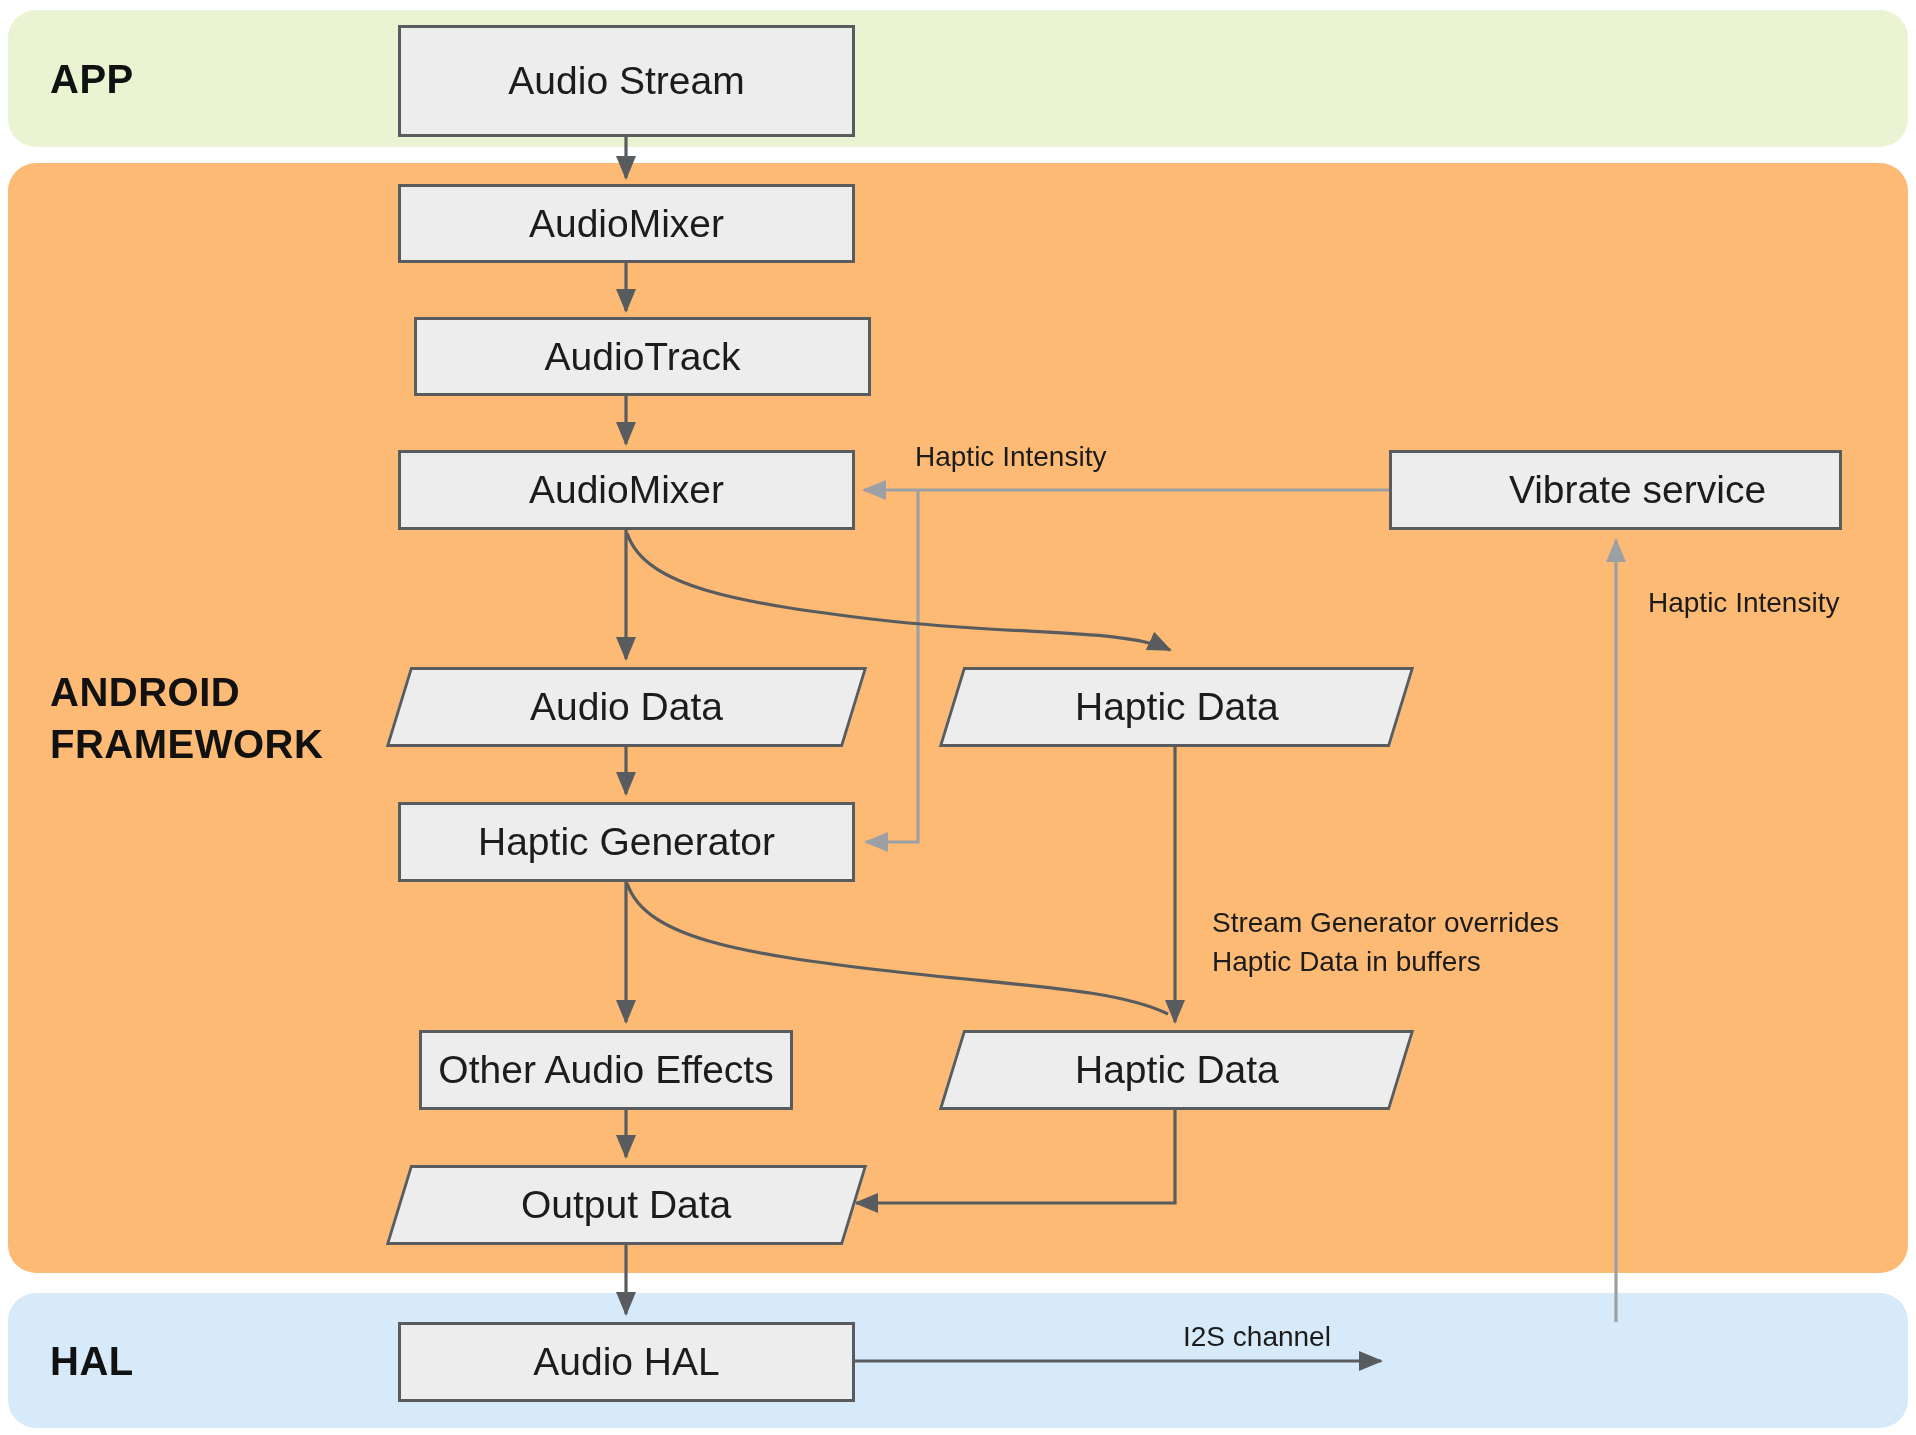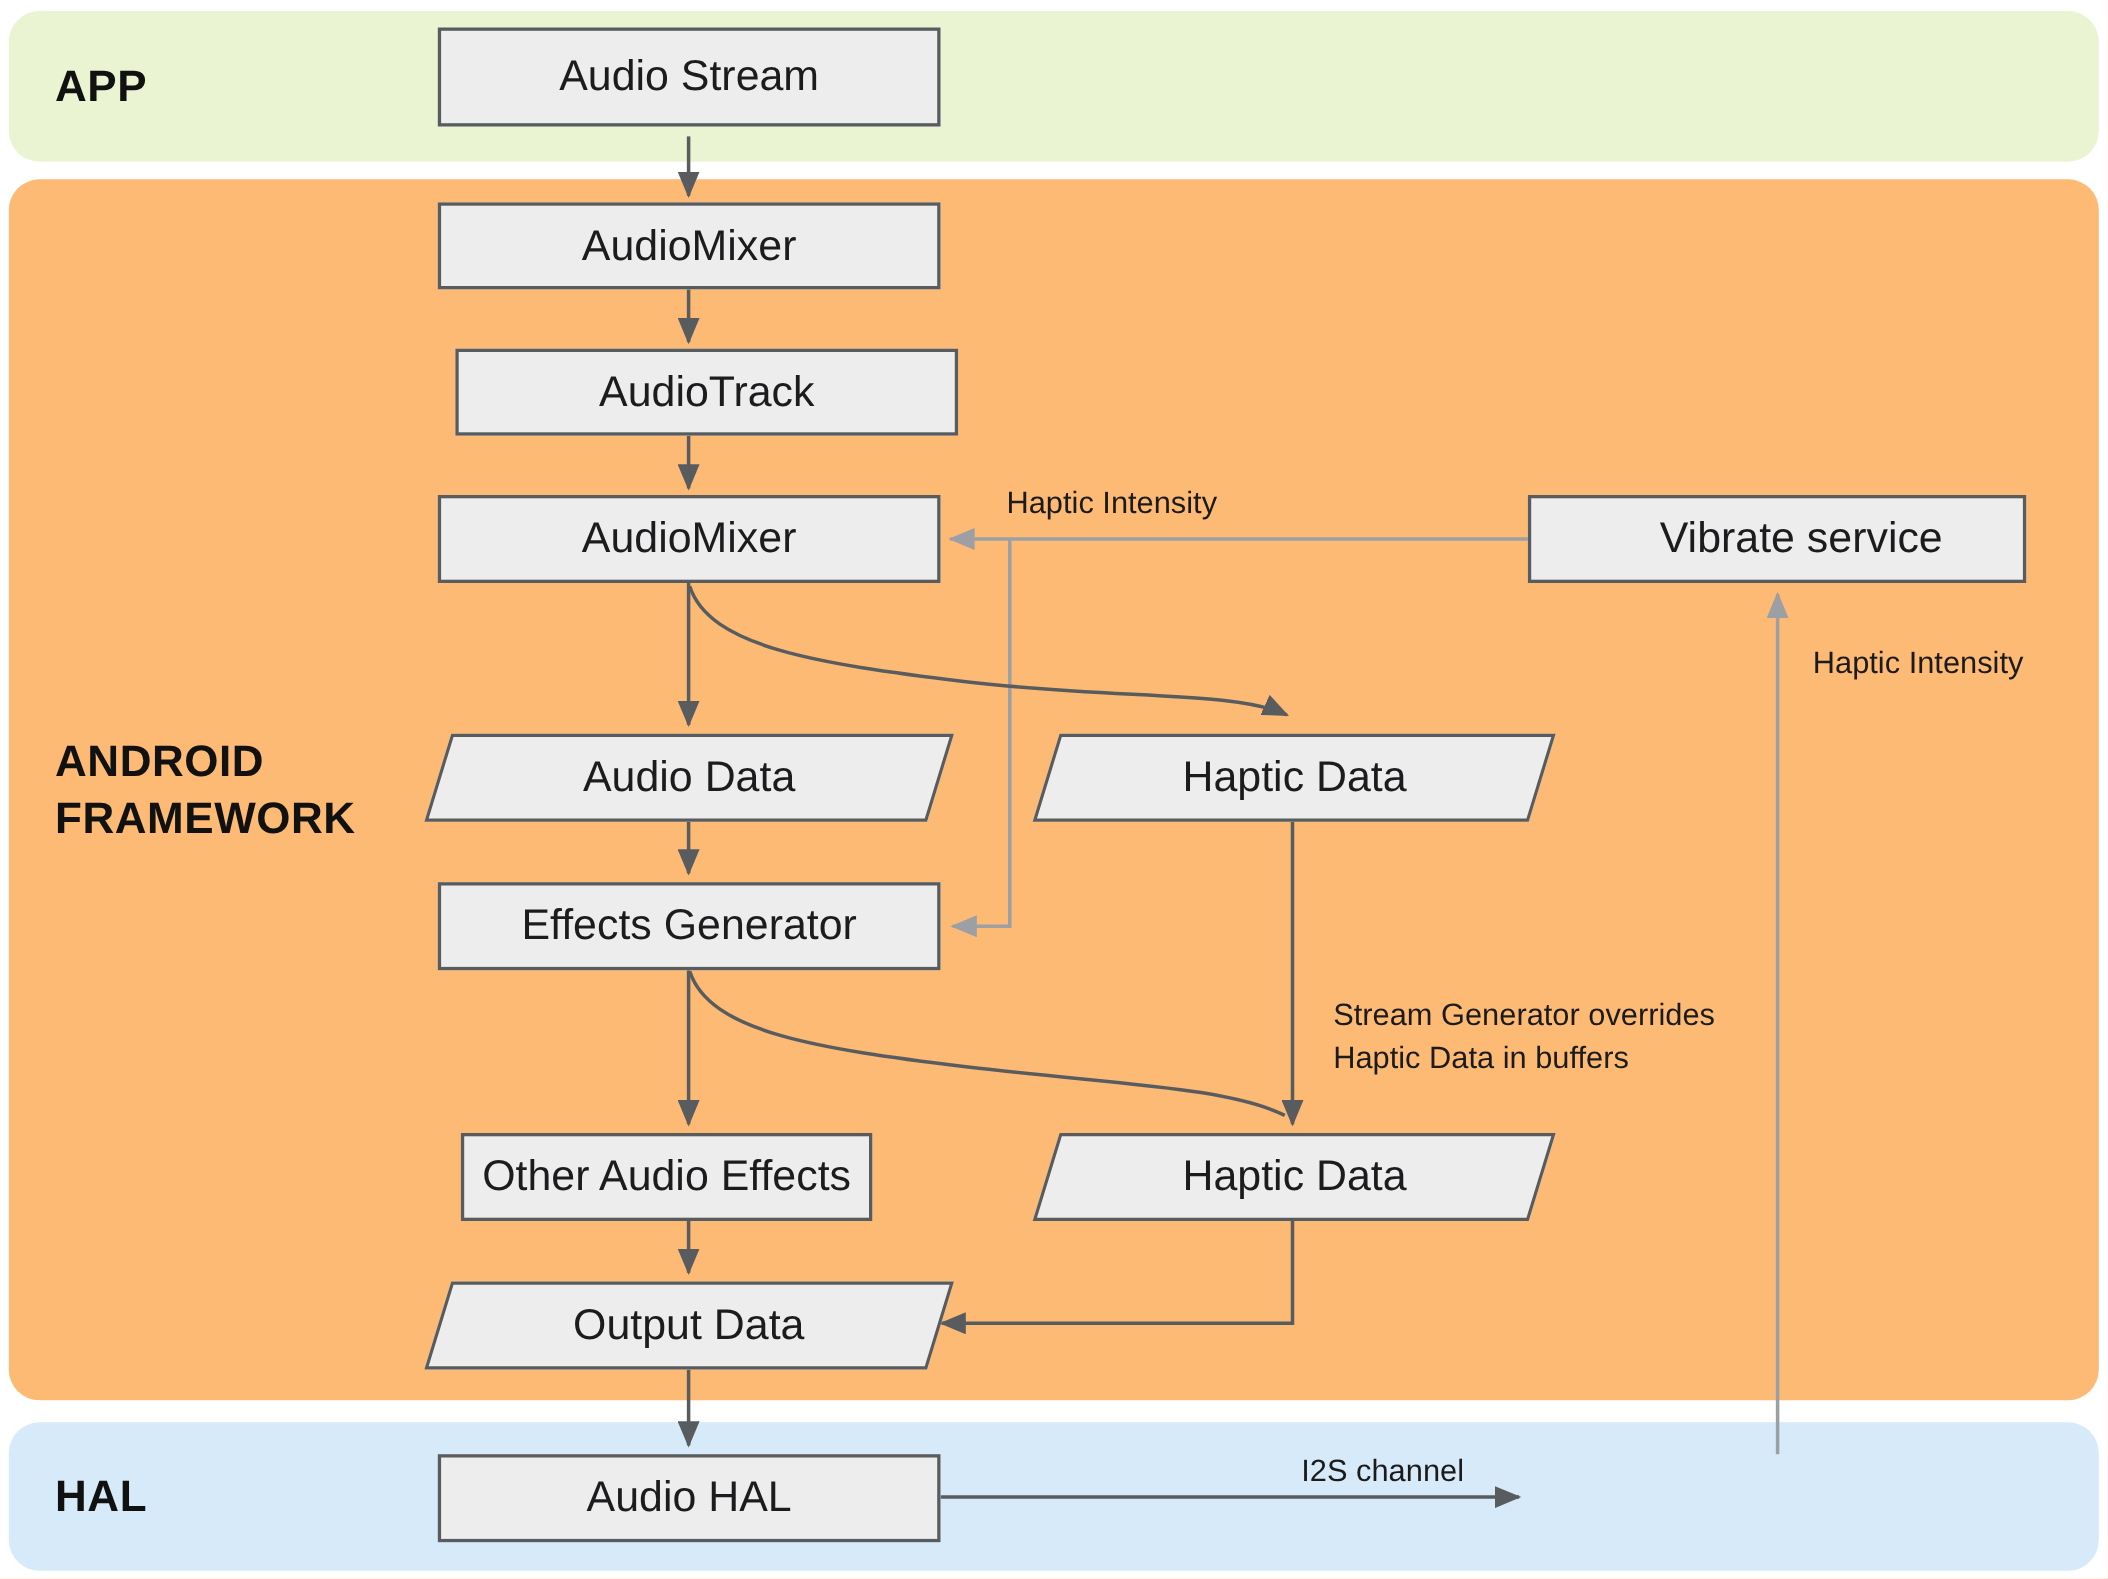--- a/index.html
+++ b/index.html
@@ -72,37 +72,37 @@
       <path d="M 626 882 L 626 1022" marker-end="url(#mDark)"></path>
       <path d="M 627 883 C 645 938, 740 953, 880 970 C 1015 986, 1115 988, 1168 1014"></path>
       <path d="M 1175 747 L 1175 1022" marker-end="url(#mDark)"></path>
       <path d="M 626 1110 L 626 1157" marker-end="url(#mDark)"></path>
       <path d="M 1175 1110 L 1175 1203 L 856 1203" marker-end="url(#mDark)"></path>
       <path d="M 626 1245 L 626 1314" marker-end="url(#mDark)"></path>
       <path d="M 855 1361 L 1381 1361" marker-end="url(#mDark)"></path>
     </g>
   </svg>
 
-  <div class="node" style="left:398px;top:25px;width:457px;height:90px;text-align:center;">
+  <div class="node" style="left:398px;top:25px;width:457px;height:112px;text-align:center;">
     <span class="node-label">Audio Stream</span>
   </div>
   <div class="node" style="left:398px;top:184px;width:457px;height:79px;">
     <span class="node-label">AudioMixer</span>
   </div>
   <div class="node" style="left:414px;top:317px;width:457px;height:79px;">
     <span class="node-label">AudioTrack</span>
   </div>
   <div class="node" style="left:398px;top:450px;width:457px;height:80px;">
     <span class="node-label">AudioMixer</span>
   </div>
   <div class="node para" style="left:398px;top:667px;width:457px;height:80px;">
     <span class="node-label">Audio Data</span>
   </div>
   <div class="node" style="left:398px;top:802px;width:457px;height:80px;">
-    <span class="node-label">Effects Generator</span>
+    <span class="node-label">Haptic Generator</span>
   </div>
   <div class="node" style="left:398px;top:1030px;width:374px;height:80px;margin-left:21px;">
     <span class="node-label">Other Audio Effects</span>
   </div>
   <div class="node para" style="left:398px;top:1165px;width:457px;height:80px;">
     <span class="node-label">Output Data</span>
   </div>
   <div class="node" style="left:398px;top:1322px;width:457px;height:80px;">
     <span class="node-label">Audio HAL</span>
   </div>

